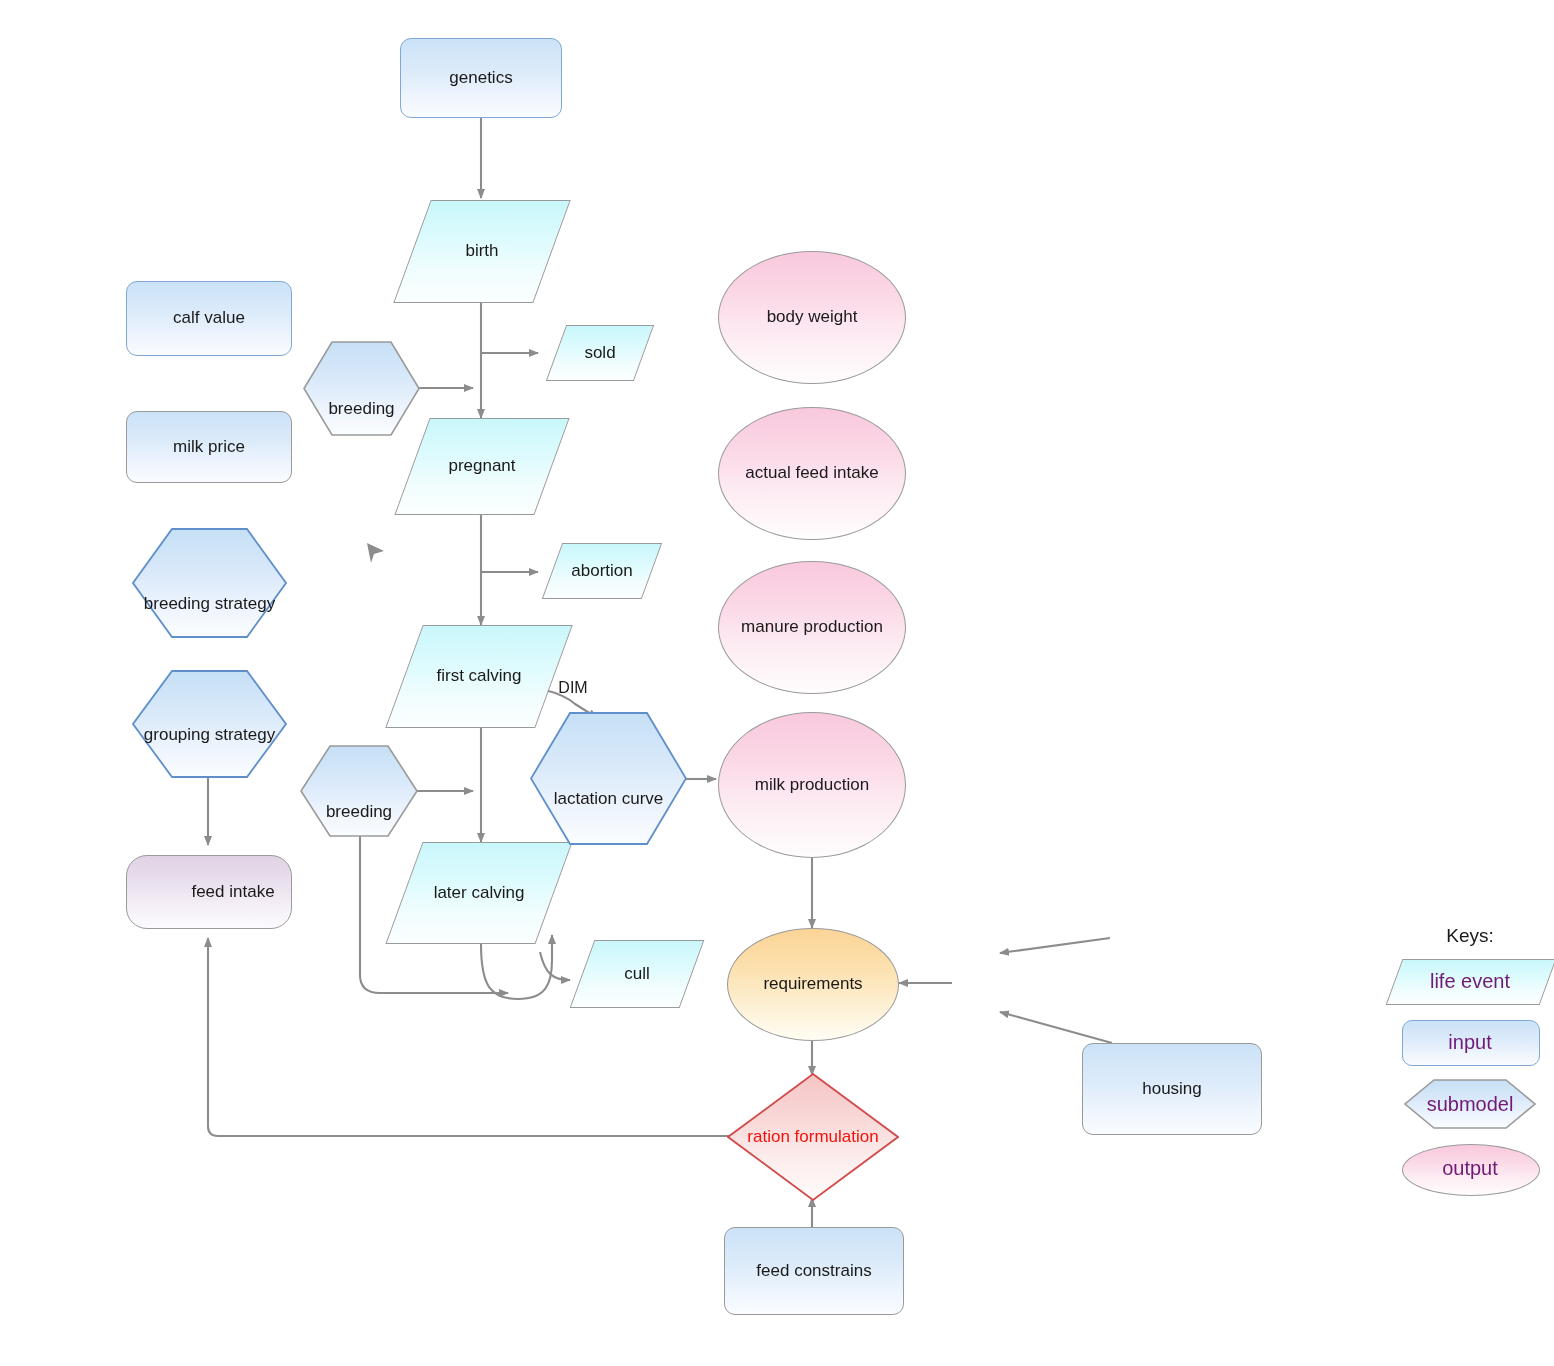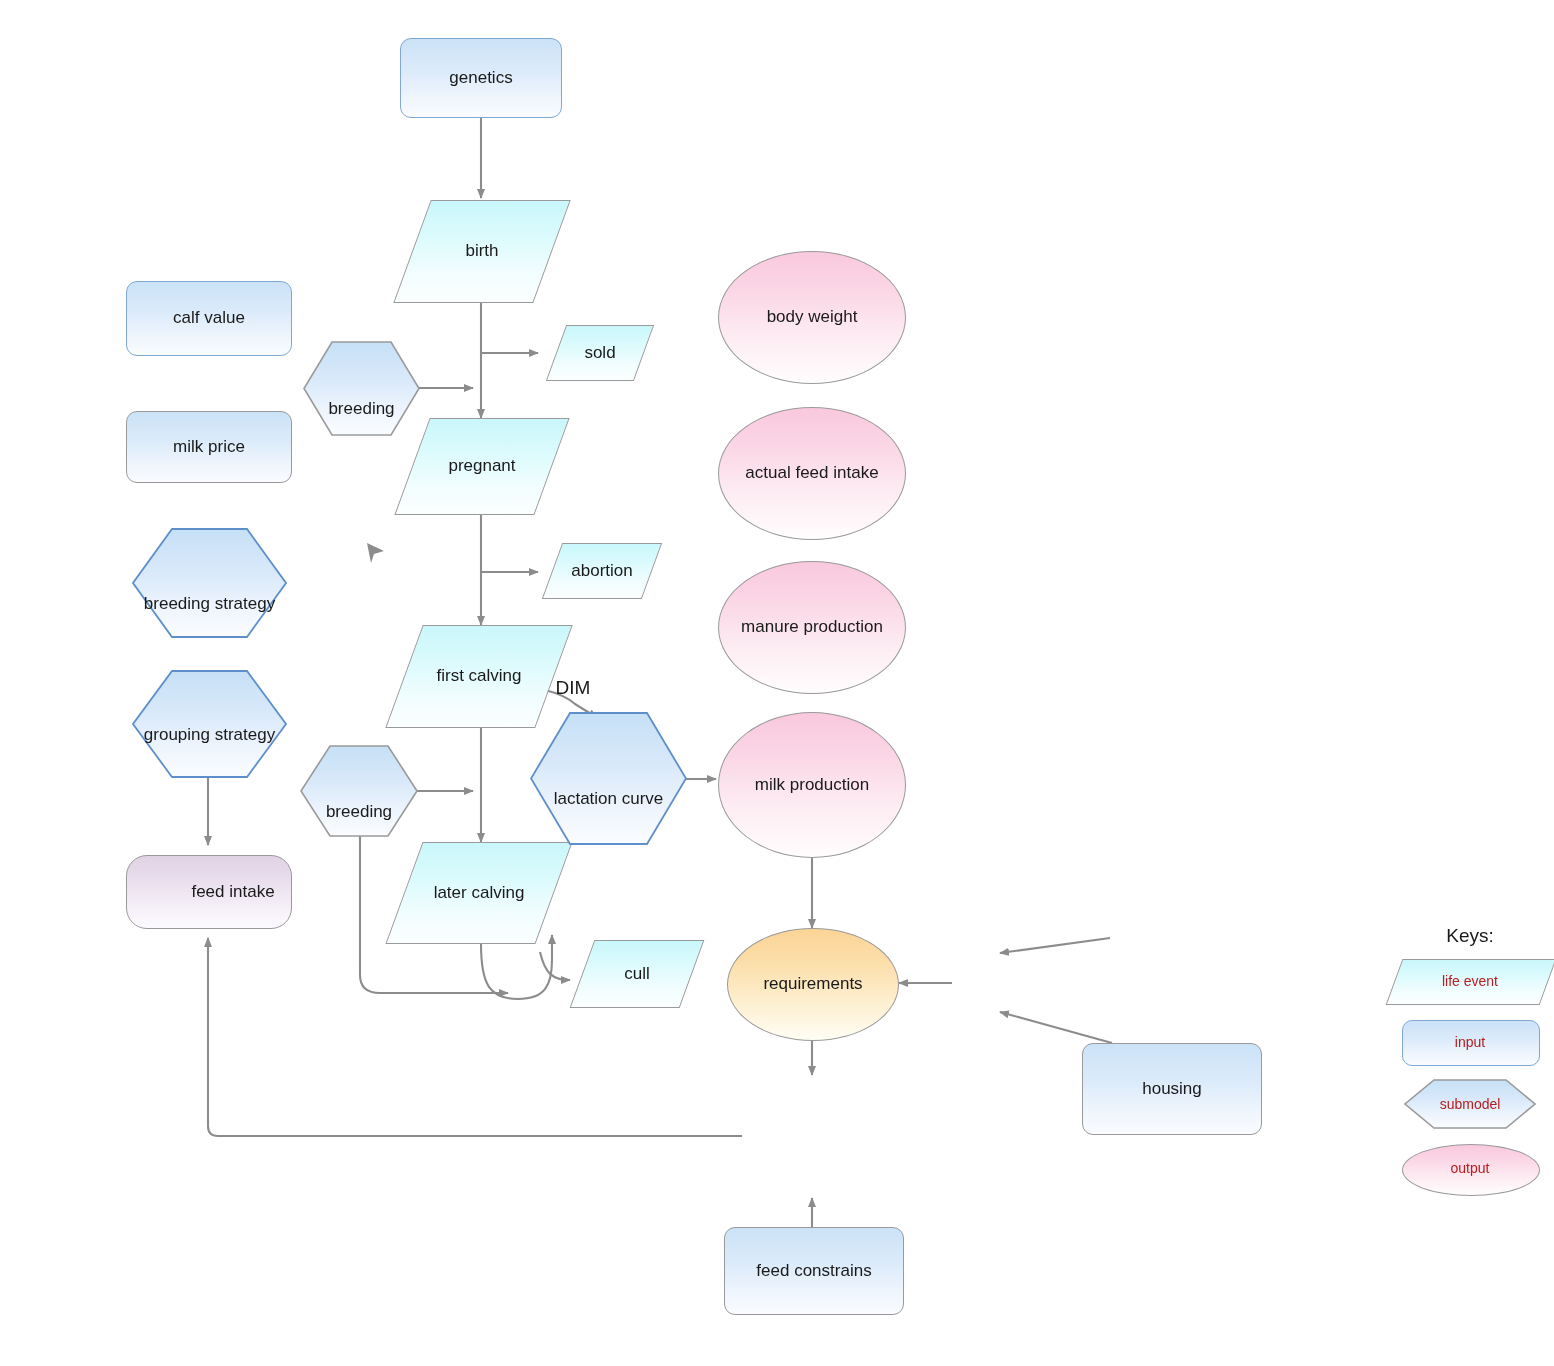--- a/index.html
+++ b/index.html
@@ -103,22 +103,22 @@
     text-align:center;
     margin-bottom:9px;
   }
   .legend-row{
     position:relative;
     height:48px;
     margin-bottom:12px;
     display:flex;
     align-items:center;
     justify-content:center;
-    font-size:14px;
-    color:#b91c1c;
+    font-size:20px;
+    color:#701a75;
   }
   .legend-row .ltxt{position:relative;z-index:4;}
 </style>
 </head>
 <body>
 
 <div id="stage">
 
   <svg id="edges" viewBox="0 0 1554 1366">
     <defs>
@@ -239,21 +239,21 @@
     <span class="lbl">breeding</span>
   </div>
 
   <div class="node hexwrap" style="left:530px;top:712px;width:157px;height:133px;">
     <svg class="outline" viewBox="0 0 157 133" preserveAspectRatio="none">
       <polygon points="40,1 117,1 156,66.5 117,132 40,132 1,66.5" fill="url(#hg1)" stroke="#5f8fcb" stroke-width="1.8"></polygon>
     </svg>
     <span class="lbl">lactation curve</span>
   </div>
 
-  <div class="node" style="left:548px;top:675px;width:50px;height:26px;font-size:19px;">
+  <div class="node" style="left:548px;top:675px;width:50px;height:26px;font-size:16px;">
     <span>DIM</span>
   </div>
 
 
   <div class="node input" style="left:126px;top:411px;width:166px;height:72px;">
     <span class="lbl">milk price</span>
   </div>
 
   <div class="node input blueborder" style="left:126px;top:281px;width:166px;height:75px;">
     <span class="lbl">calf value</span>
@@ -290,20 +290,34 @@
   </div>
 
   <div class="node ellipse" style="left:718px;top:712px;width:188px;height:146px;">
     <span class="lbl">milk production</span>
   </div>
 
   <div class="node ellipse orange" style="left:727px;top:928px;width:172px;height:113px;">
     <span class="lbl">requirements</span>
   </div>
 
+  <div class="node diamond" style="left:727px;top:1073px;width:172px;height:128px;">
+    <svg class="outline" style="position:absolute;left:0;top:0;width:100%;height:100%;" viewBox="0 0 172 128" preserveAspectRatio="none">
+      <defs>
+        <linearGradient id="dg1" x1="0" y1="0" x2="0" y2="1">
+          <stop offset="0%" stop-color="#f6c4c4"></stop>
+            <stop offset="34%" stop-color="#f9d7d7"></stop>
+          <stop offset="68%" stop-color="#fceded"></stop>
+            <stop offset="100%" stop-color="#fffbfb"></stop>
+        </linearGradient>
+      </defs>
+      <polygon points="86,1 171,64 86,127 1,64" fill="url(#dg1)" stroke="#d14b4b" stroke-width="1.8"></polygon>
+    </svg>
+    <span class="lbl">ration formulation</span>
+  </div>
 
   <div class="node input" style="left:724px;top:1227px;width:180px;height:88px;">
     <span class="lbl">feed constrains</span>
   </div>
 
 
   <div class="node input" style="left:1042px;top:1043px;width:180px;height:92px;margin-left:40px;">
     <span class="lbl">housing</span>
   </div>
 

